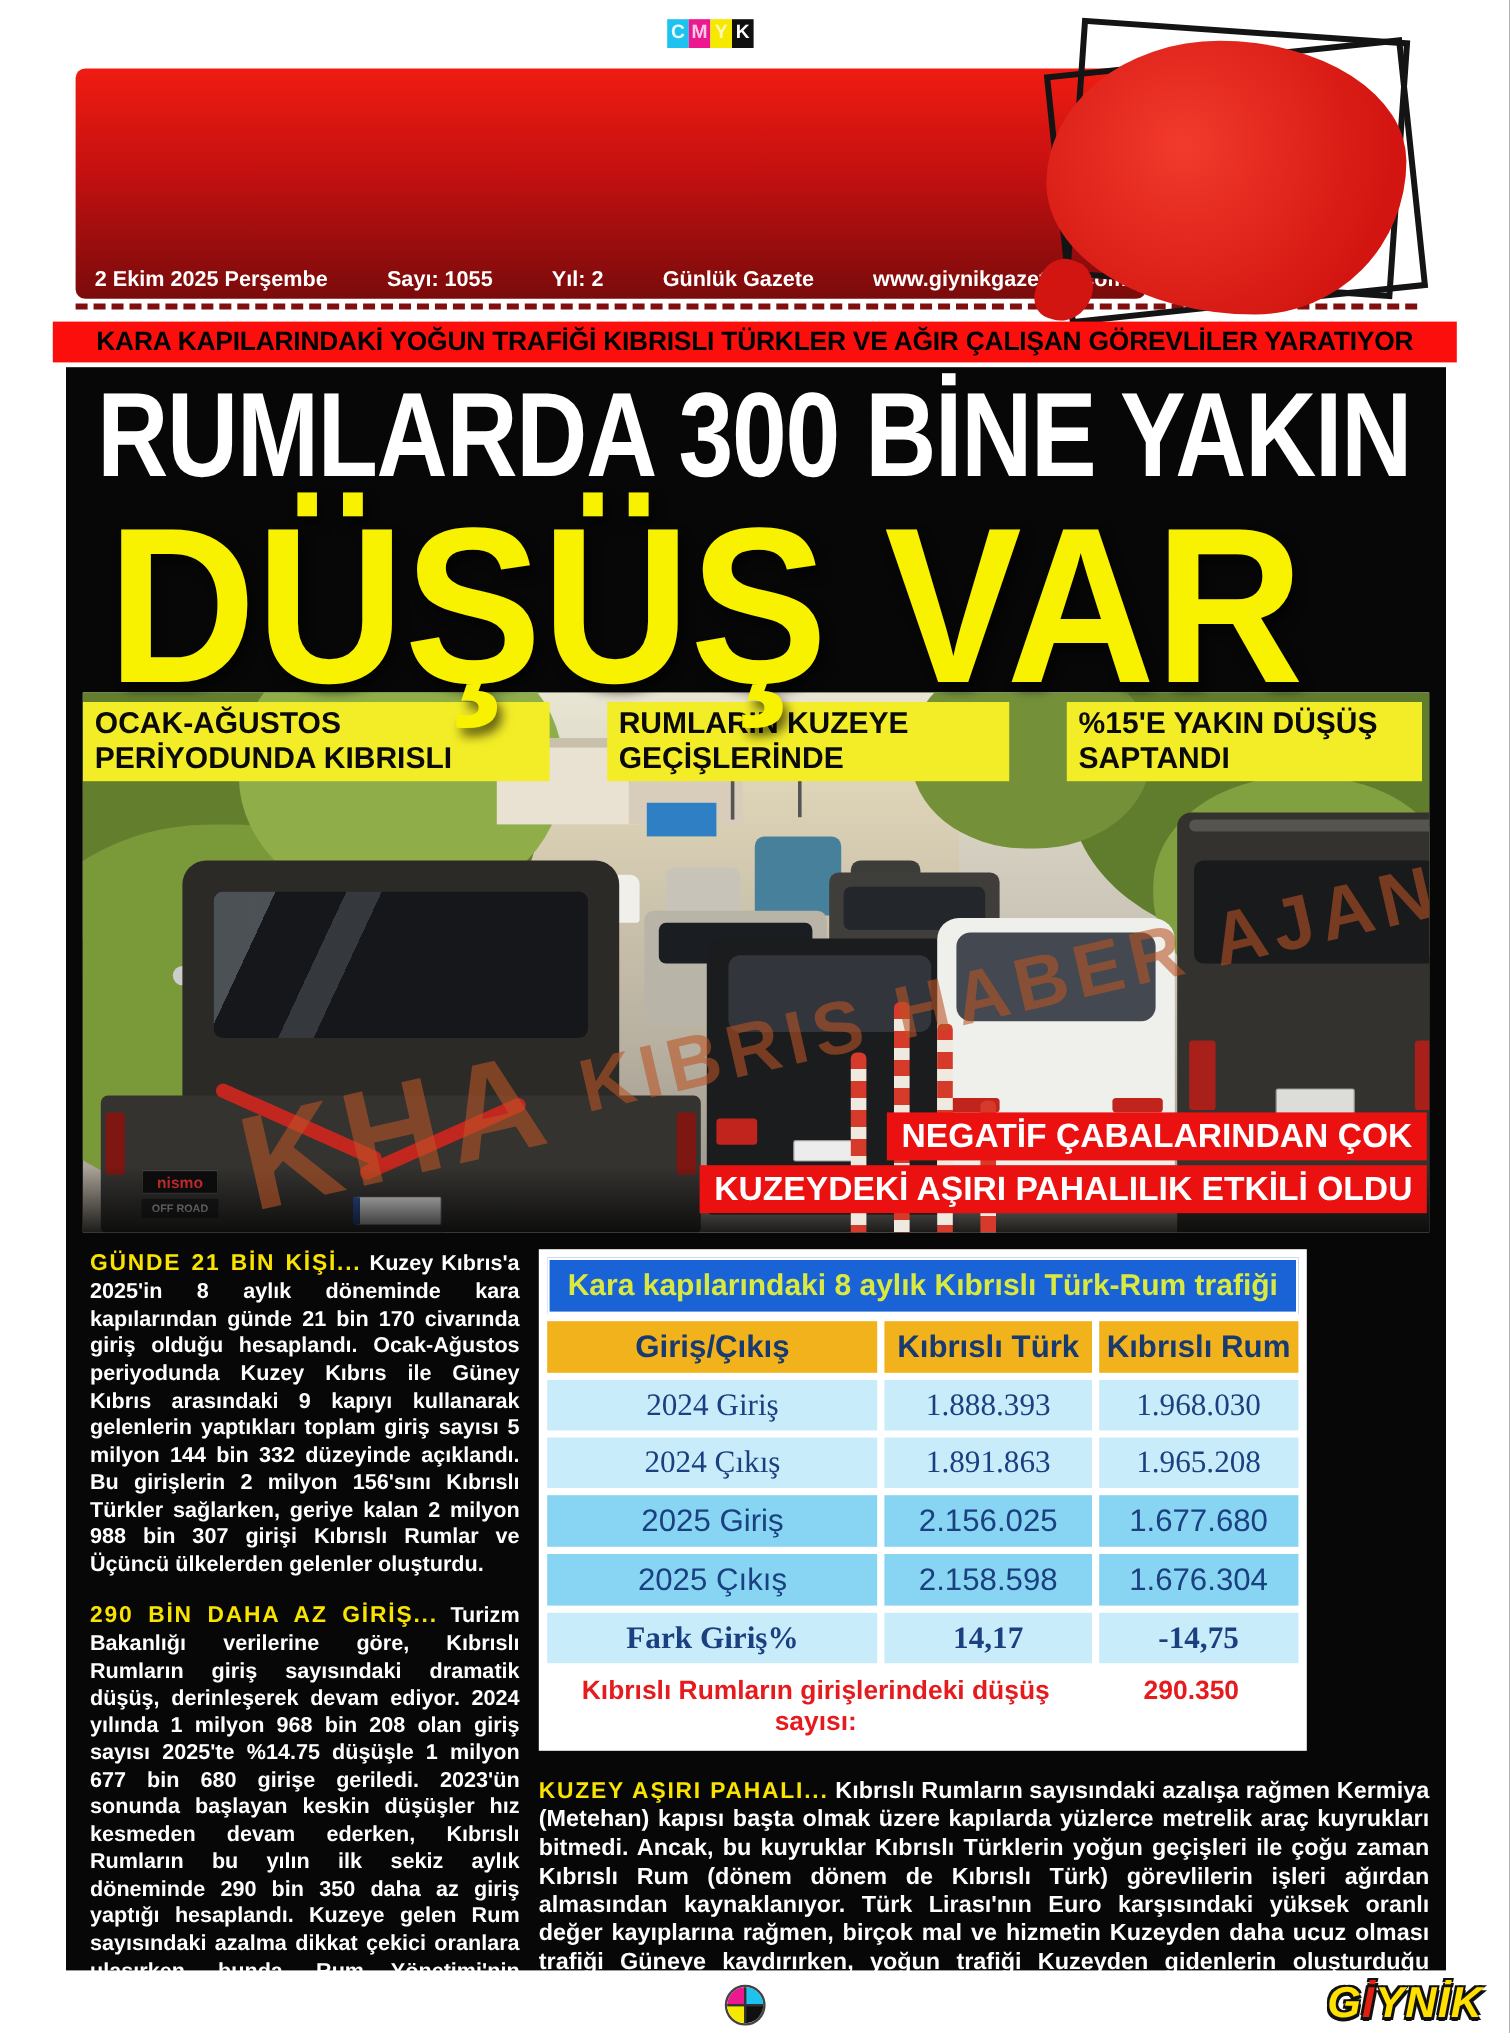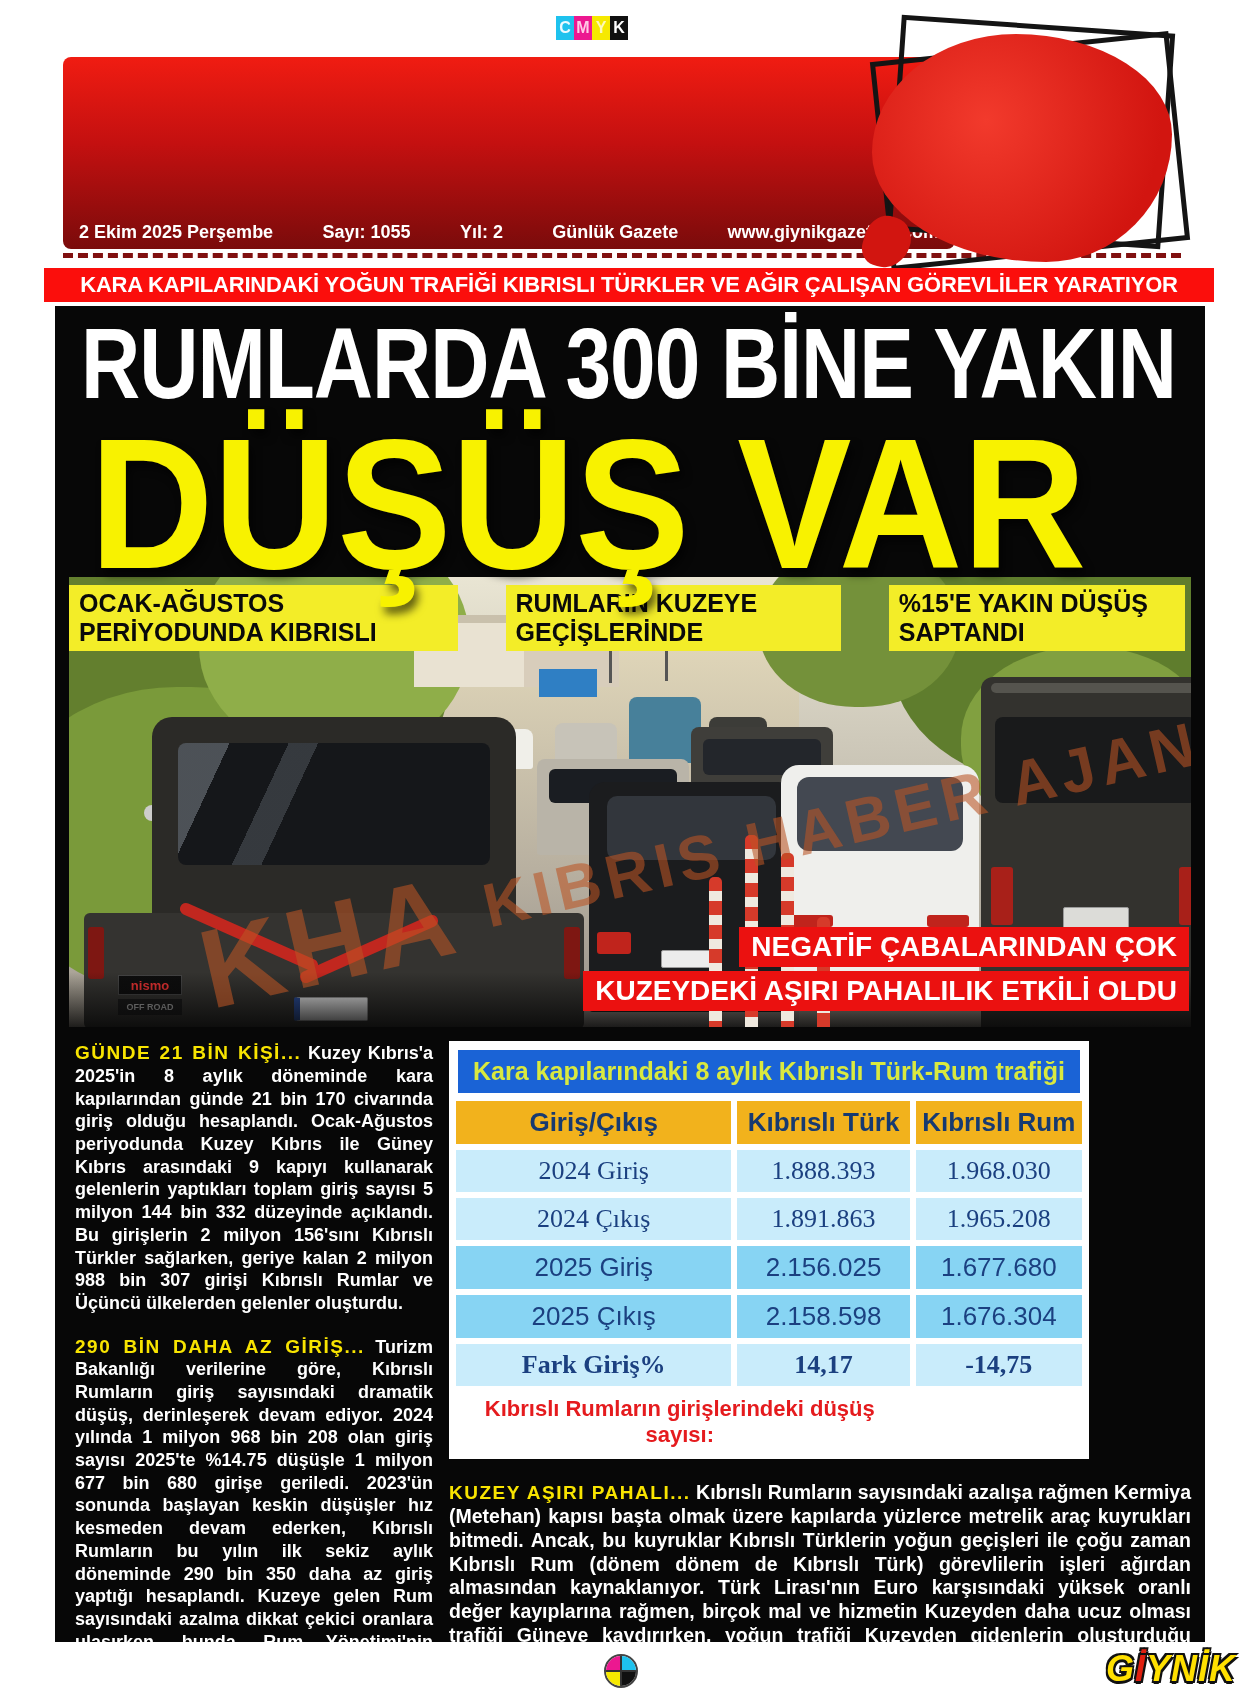--- a/index.html
+++ b/index.html
@@ -34,21 +34,21 @@
     background:radial-gradient(circle at 38% 38%, #f23a2c, #d21510 75%);
     border-radius:48% 52% 42% 58% / 52% 44% 56% 48%; }
   .splash .blob::after { content:""; position:absolute; left:-8px; bottom:-6px; width:46px; height:52px;
     background:#d21510; border-radius:50% 50% 60% 40%; transform:rotate(18deg); }
   .splash-text { position:absolute; left:26px; top:22px; right:26px; bottom:16px; display:flex; align-items:center;
     justify-content:center; text-align:center; font-weight:800; font-size:25px; line-height:1.12; color:#ffffff; }
   .splash-text .yel { color:#ffe81a; }
 
   
   .banner { position:absolute; left:44px; top:268px; width:1170px; height:34px; background:#fb0e0c;
-    color:#ffffff; font-weight:800; font-size:22px; line-height:34px; text-align:center; letter-spacing:-0.2px; }
+    color:#000000; font-weight:800; font-size:22px; line-height:34px; text-align:center; letter-spacing:-0.2px; }
 
   
   .main { position:absolute; left:55px; top:306px; width:1150px; height:1336px; background:#070707; padding-top:8px; }
   .kicker { padding-left:26px; color:#ffffff; font-weight:800; font-size:82px; line-height:1; letter-spacing:-1px;
     transform:scaleY(1.22); transform-origin:top left; white-space:nowrap; }
   .mainhead { position:relative; z-index:6; margin-top:26px; padding-left:34px; color:#f8f200; font-weight:800;
     font-size:168px; line-height:.9; transform:scale(1.02,1.1); transform-origin:top left; white-space:nowrap;
     text-shadow:4px 6px 8px rgba(0,0,0,.6); }
 
   
@@ -281,20 +281,21 @@
             <div class="t-cell">2.158.598</div>
             <div class="t-cell">1.676.304</div>
           </div>
           <div class="t-row r-light t-bold">
             <div class="t-cell">Fark Giriş%</div>
             <div class="t-cell">14,17</div>
             <div class="t-cell">-14,75</div>
           </div>
           <div class="t-footer">
             <div>Kıbrıslı Rumların girişlerindeki düşüş sayısı:</div>
+            <div>290.350</div>
           </div>
         </div>
 
         <p class="kuzey"><span class="lead">KUZEY AŞIRI PAHALI...</span><span> Kıbrıslı Rumların sayısındaki azalışa rağmen Kermiya (Metehan) kapısı başta olmak üzere kapılarda yüzlerce metrelik araç kuyrukları bitmedi. Ancak, bu kuyruklar Kıbrıslı Türklerin yoğun geçişleri ile çoğu zaman Kıbrıslı Rum (dönem dönem de Kıbrıslı Türk) görevlilerin işleri ağırdan almasından kaynaklanıyor. Türk Lirası'nın Euro karşısındaki yüksek oranlı değer kayıplarına rağmen, birçok mal ve hizmetin Kuzeyden daha ucuz olması trafiği Güneye kaydırırken, yoğun trafiği Kuzeyden gidenlerin oluşturduğu görülüyor.</span></p>
       </div>
     </div>
   </div>
 
   <div class="regmark">
     <div class="q m"></div>

